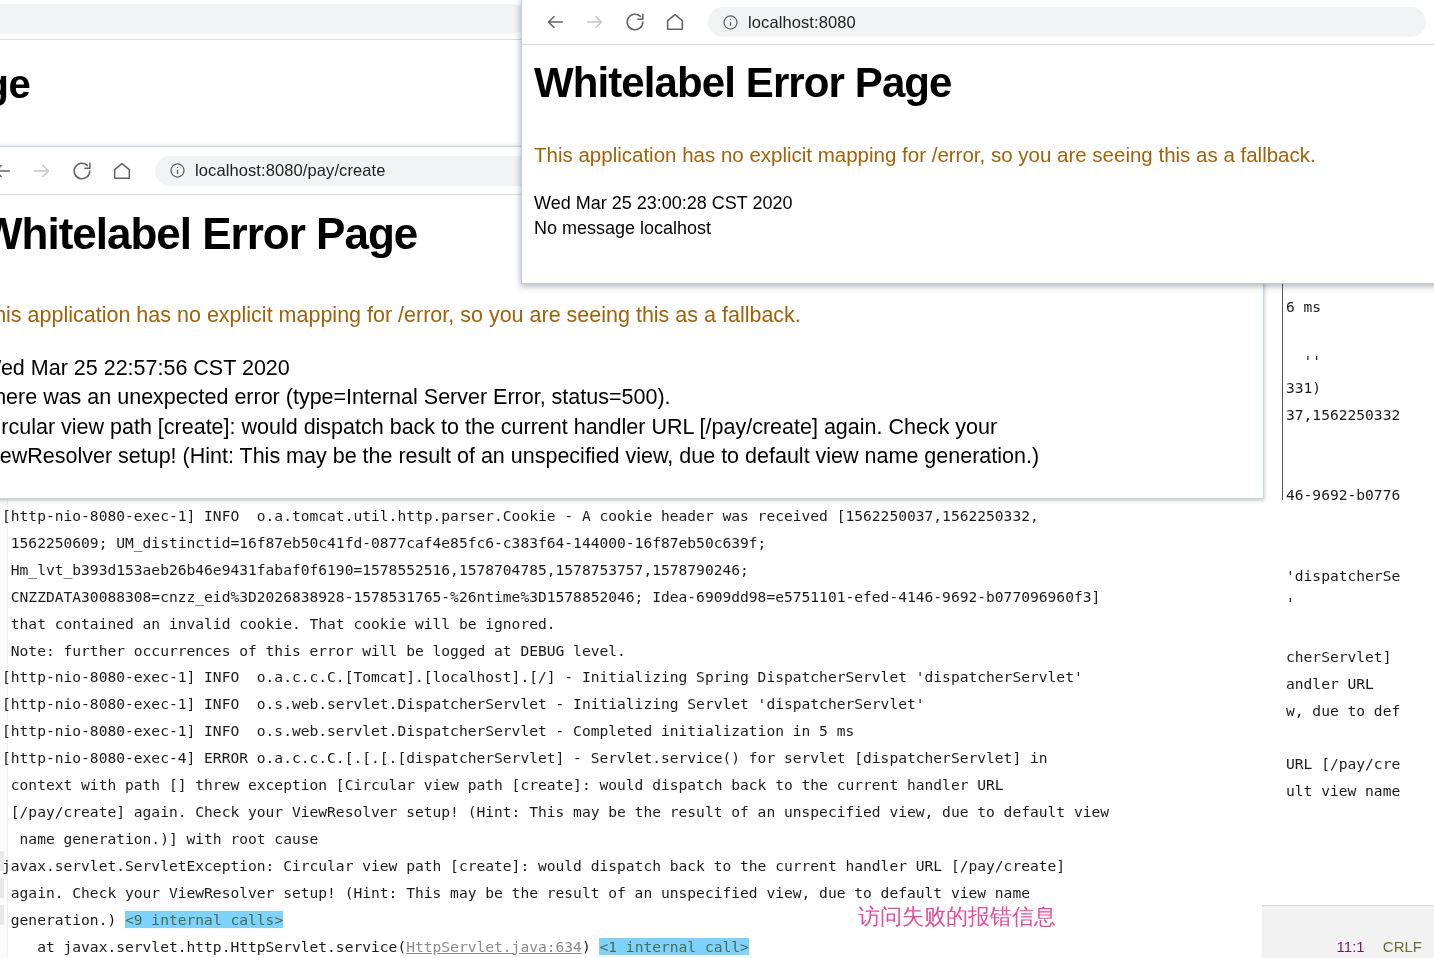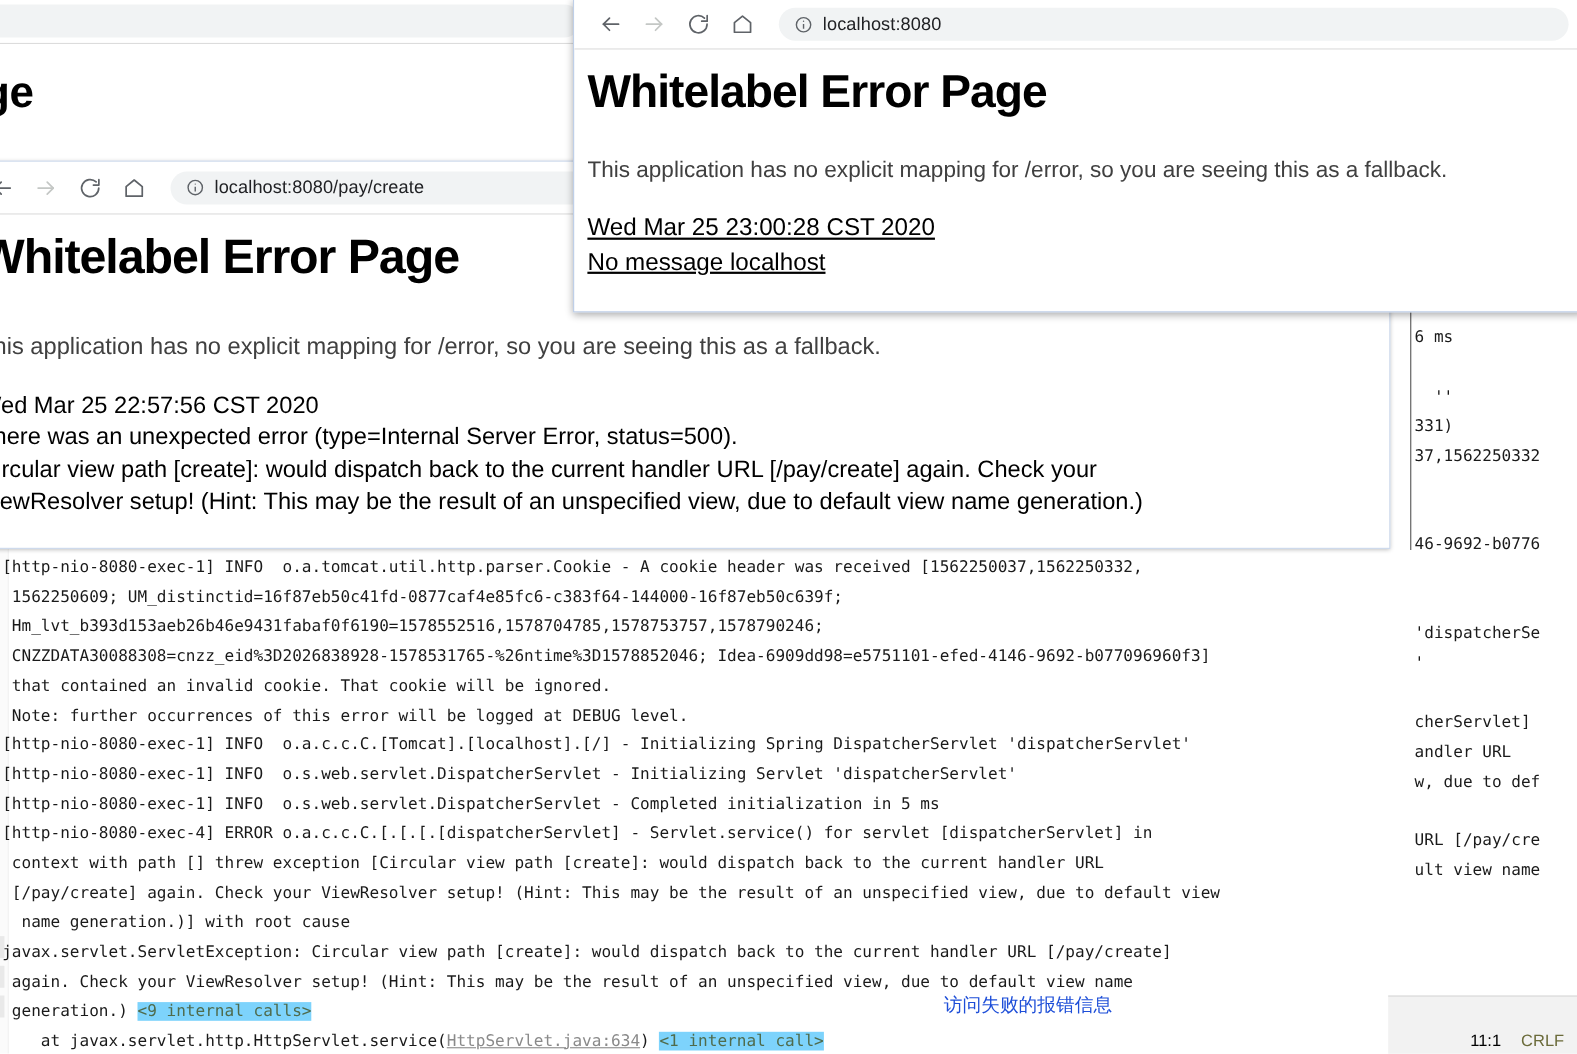--- a/index.html
+++ b/index.html
@@ -41,21 +41,21 @@
     letter-spacing:.1px;
   }
 
   
   .wl{padding:0 12px;box-sizing:border-box;}
   .wl h1{
     font-weight:bold;margin:0;
     font-family:"Liberation Sans",sans-serif;
     color:#000;letter-spacing:-0.5px;
   }
-  .wl p{margin:0;color:#404040;}
+  .wl p{margin:0;color:#a16207;}
 
   
   #bgwin3{left:-140px;top:-2px;width:680px;height:230px;
           box-shadow:0 0 0 1px #d6d6d6;}
   #bgwin3 .chrome{height:42px;}
   #bgwin3 .wl h1{font-size:40px;margin-top:22px;}
   #bgwin3 .wl p{font-size:20px;margin-top:40px;}
 
   
   #win2{
@@ -72,21 +72,21 @@
   
   #win1{
     left:521px;top:-1px;width:916px;height:283px;
     box-shadow:0 2px 7px rgba(0,0,0,.33);
     border:1px solid #b9cbe6;
   }
   #win1 .chrome{height:45px;}
   #win1 .wl{padding-left:12px;}
   #win1 .wl h1{font-size:42px;margin-top:14px;letter-spacing:-0.9px;}
   #win1 .wl .para{font-size:20.5px;margin-top:34px;line-height:1.35;}
-  #win1 .wl .block{font-size:22px;margin-top:22px;line-height:1.42;text-decoration:underline;}
+  #win1 .wl .block{font-size:18px;margin-top:22px;line-height:1.42;}
 
   
   #console{
     position:absolute;left:0;top:497px;width:1434px;height:461px;
     background:#ffffff;overflow:hidden;
   }
   .gutter{
     position:absolute;left:0;top:0;width:7px;height:100%;
     background:#fbfbfb;border-right:1px solid #f0f0f0;
   }
@@ -115,27 +115,27 @@
 
   
   #statusbar{
     position:absolute;left:1262px;top:905px;width:172px;height:53px;
     background:#f2f2f2;border-top:1px solid #d8d8d8;
   }
   #statusbar .sb-inner{
     position:absolute;right:12px;bottom:4px;
     font-family:"Liberation Sans",sans-serif;font-size:15px;
   }
-  #statusbar .caret{color:#000000;margin-right:14px;}
+  #statusbar .caret{color:#701a75;margin-right:14px;}
   #statusbar .crlf{color:#6b6b3a;}
 
   
   #annotation{
     position:absolute;left:858px;top:902px;
-    color:#1d4ed8;font-size:17px;
+    color:#ec4899;font-size:22px;
     font-family:"DejaVu Sans","Liberation Sans",sans-serif;
     white-space:nowrap;
   }
   
   .gbar{position:absolute;left:0;width:4px;height:20px;background:#e9e9e9;}
 </style>
 </head>
 <body>
 
 <div id="console">

